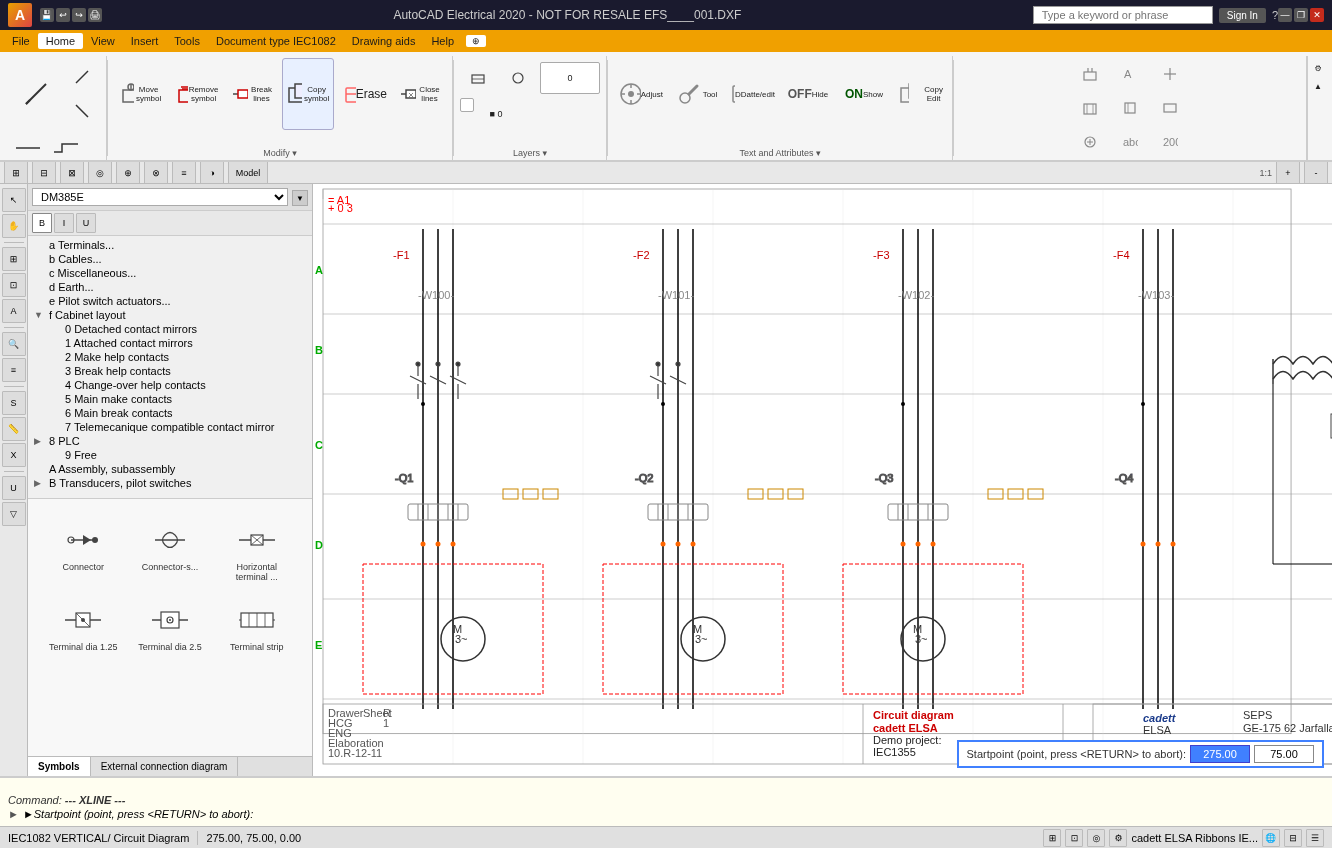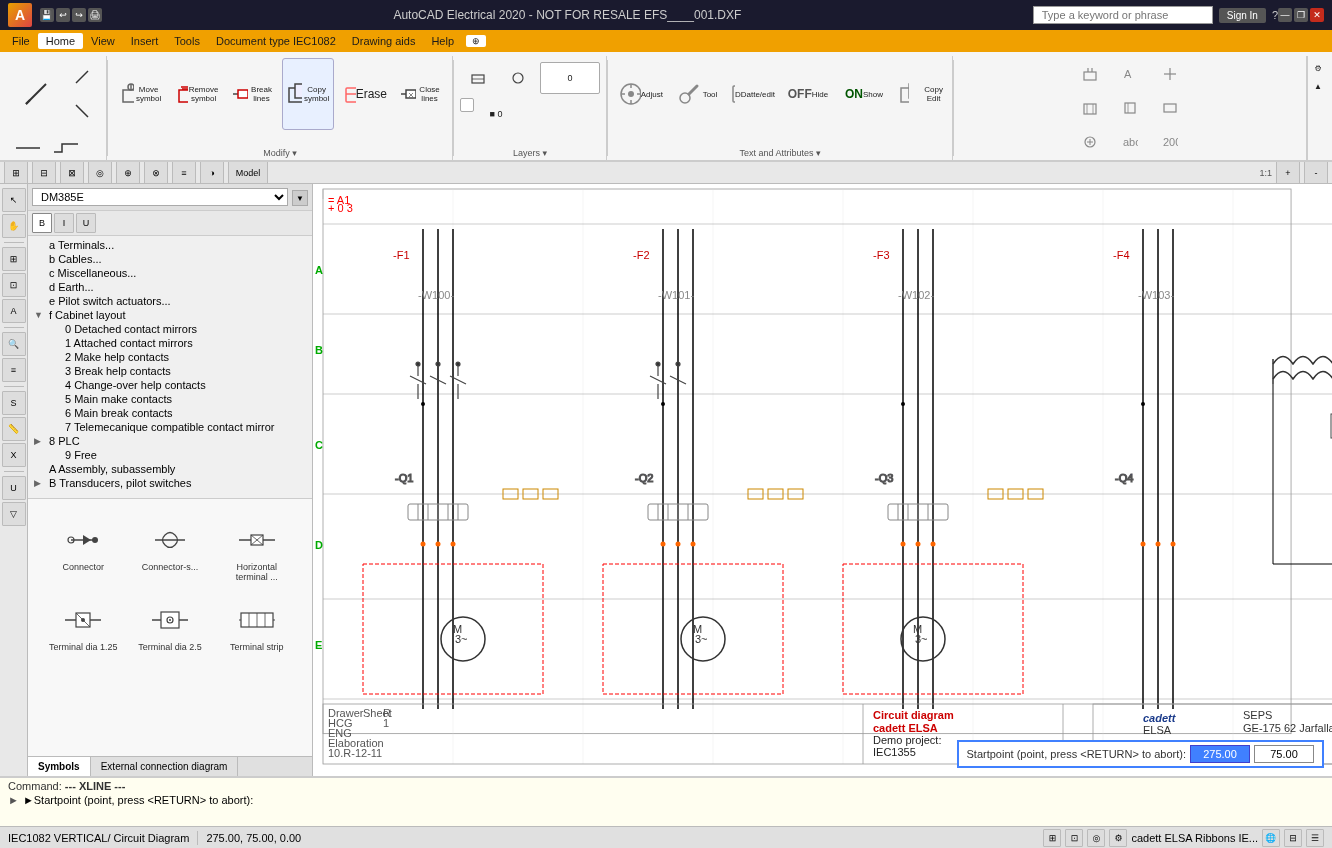--- a/index.html
+++ b/index.html
@@ -874,21 +874,21 @@
     </svg>
 
     <div class="coord-overlay" style="position:absolute;bottom:8px;right:8px;display:flex;align-items:center;gap:4px;background:white;border:2px solid #4080ff;padding:3px 8px;font-size:11px;">
       <span class="coord-label">Startpoint (point, press &lt;RETURN&gt; to abort):</span>
       <input class="coord-input" type="text" value="275.00" style="width: 60px; background: rgb(64, 128, 255); color: white; border: 1px solid rgb(64, 64, 204); padding: 2px 4px; text-align: center; font-size: 11px;">
       <input class="coord-input2" type="text" value="75.00" style="width: 60px; background: white; border: 1px solid rgb(136, 136, 136); padding: 2px 4px; text-align: center; font-size: 11px;">
     </div>
   </div>
 </div>
 
-<div id="cmd-line" style="height:50px;background:#fffef0;border-top:2px solid #ccc;padding:2px 8px;font-size:11px;font-family:monospace;">
+<div id="cmd-line" style="height:50px;background:#fffef0;border-top:2px solid #ccc;padding:16px 8px;font-size:11px;font-family:monospace;font-style:italic;">
   <div class="cmd-prompt">
     <span>Command:</span>
     <span style="font-weight:bold;">--- XLINE ---</span>
   </div>
   <div class="cmd-input">
     <span style="color:#555;">►</span>
     <span>►Startpoint (point, press &lt;RETURN&gt; to abort):</span>
   </div>
 </div>
 

